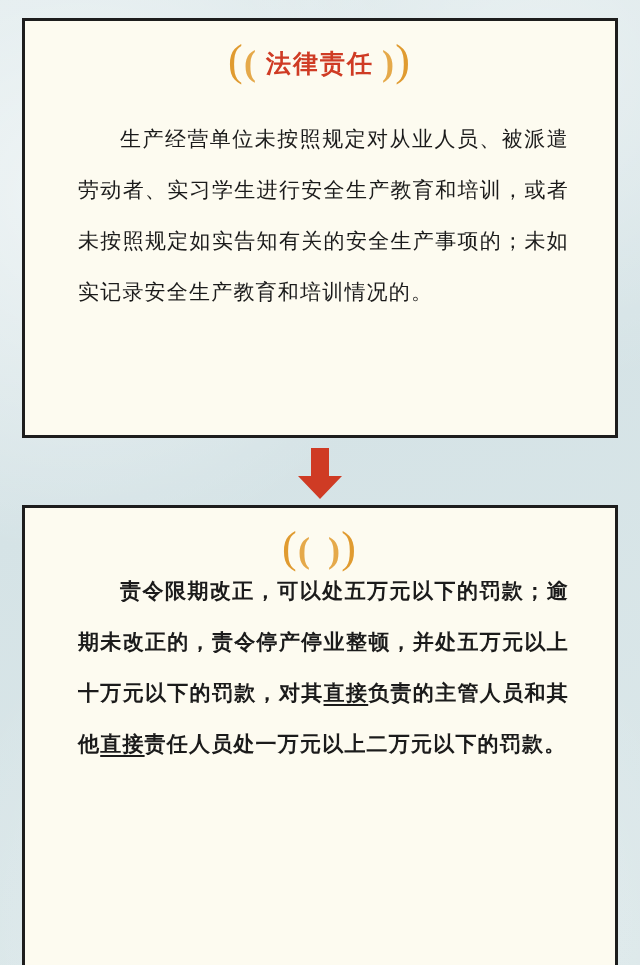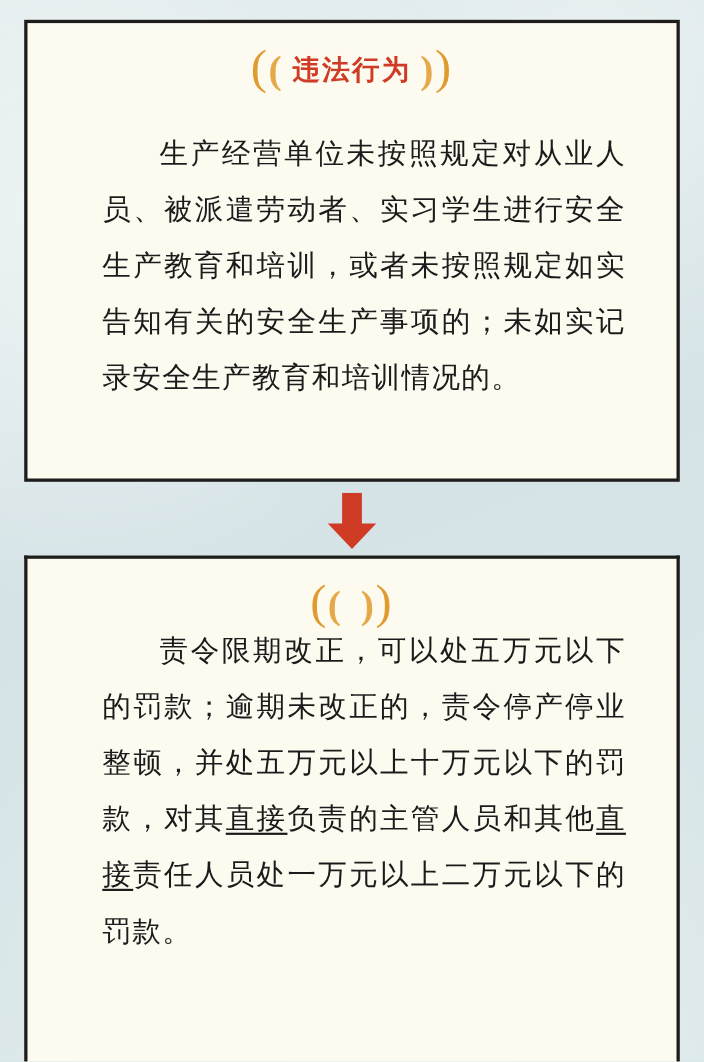--- a/index.html
+++ b/index.html
@@ -81,31 +81,32 @@
     top: 1px;
     color: #e5a94a;
     font-size: 36px;
     line-height: 42px;
     font-family: "Liberation Serif", serif;
   }
   .badge .bracket-inner-left { left: 18px; }
   .badge .bracket-inner-right { right: 18px; }
 
   .body-text {
-    margin: 26px 46px 0 68px;
+    margin: 26px 46px 0 53px;
     font-family: "Liberation Serif", serif;
-    font-size: 26px;
+    font-size: 21px;
     line-height: 51px;
     color: #1b1b1b;
     text-indent: 2em;
     text-align: justify;
     letter-spacing: 1.2px;
   }
   .card-liability .body-text {
     margin-top: 24px;
+    font-weight: bold;
   }
   .u-underline {
     text-decoration: underline;
     text-underline-offset: 4px;
   }
 
   .arrow {
     position: absolute;
     left: 50%;
     transform: translateX(-50%);
@@ -119,21 +120,21 @@
 
 <div class="bg-texture"></div>
 
 <div class="page">
 
   <div class="card card-violation">
     <div class="badge-wrap">
       <div class="badge">
         <span class="bracket bracket-left">(</span>
         <span class="bracket-inner bracket-inner-left">(</span>
-        <span>违法行为</span>
+        <span>法律责任</span>
         <span class="bracket-inner bracket-inner-right">)</span>
         <span class="bracket bracket-right">)</span>
       </div>
     </div>
     <div class="body-text">生产经营单位未按照规定对从业人员、被派遣劳动者、实习学生进行安全生产教育和培训，或者未按照规定如实告知有关的安全生产事项的；未如实记录安全生产教育和培训情况的。</div>
   </div>
 
   <div class="arrow">
     <svg width="46" height="52" viewBox="0 0 46 52" xmlns="http://www.w3.org/2000/svg">
       <polygon points="14,0 32,0 32,28 45,28 23,51 1,28 14,28" fill="#cf3b24"></polygon>

